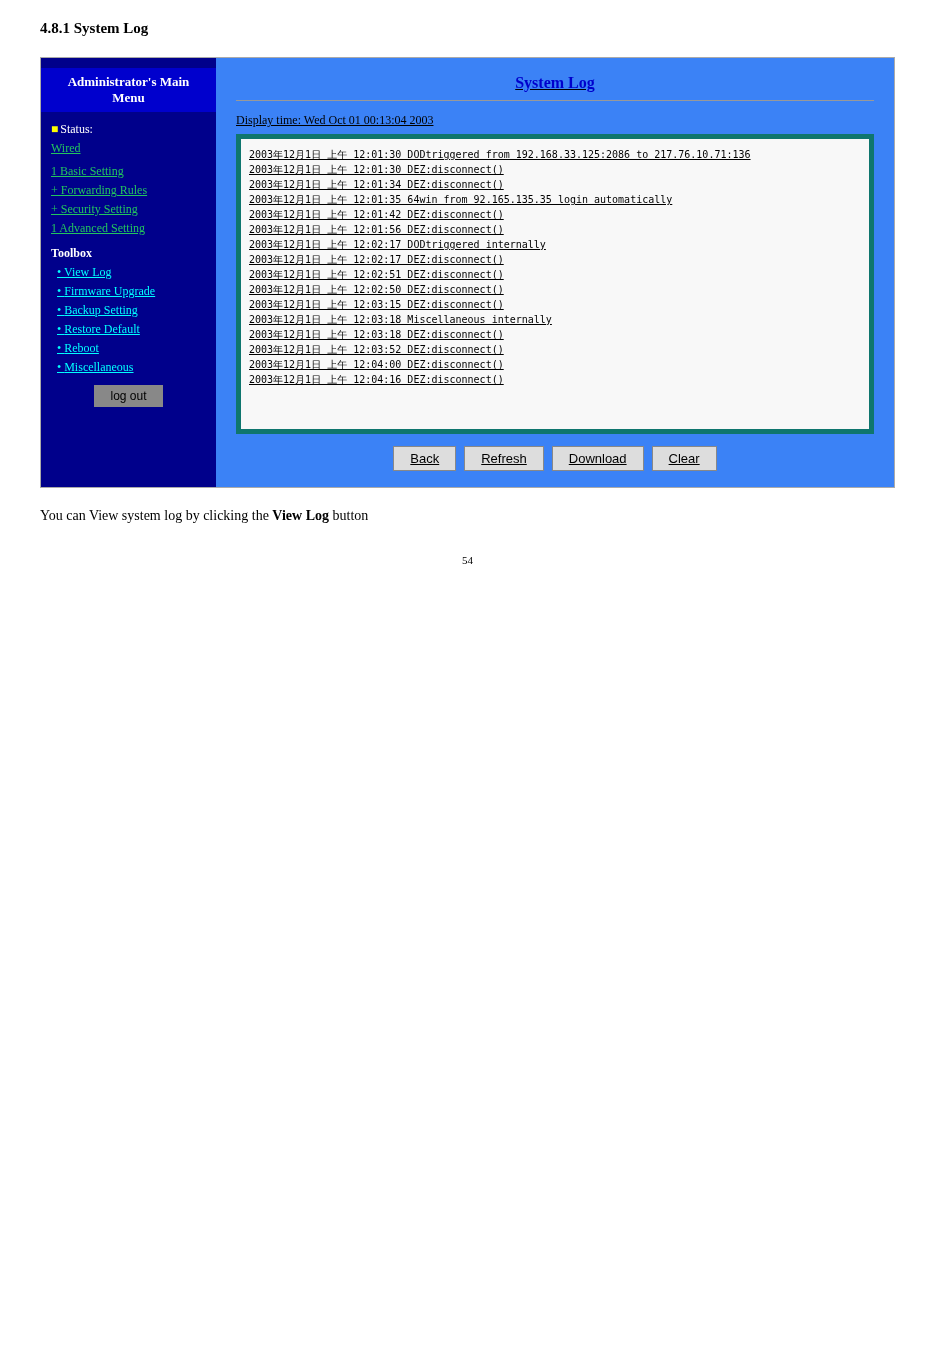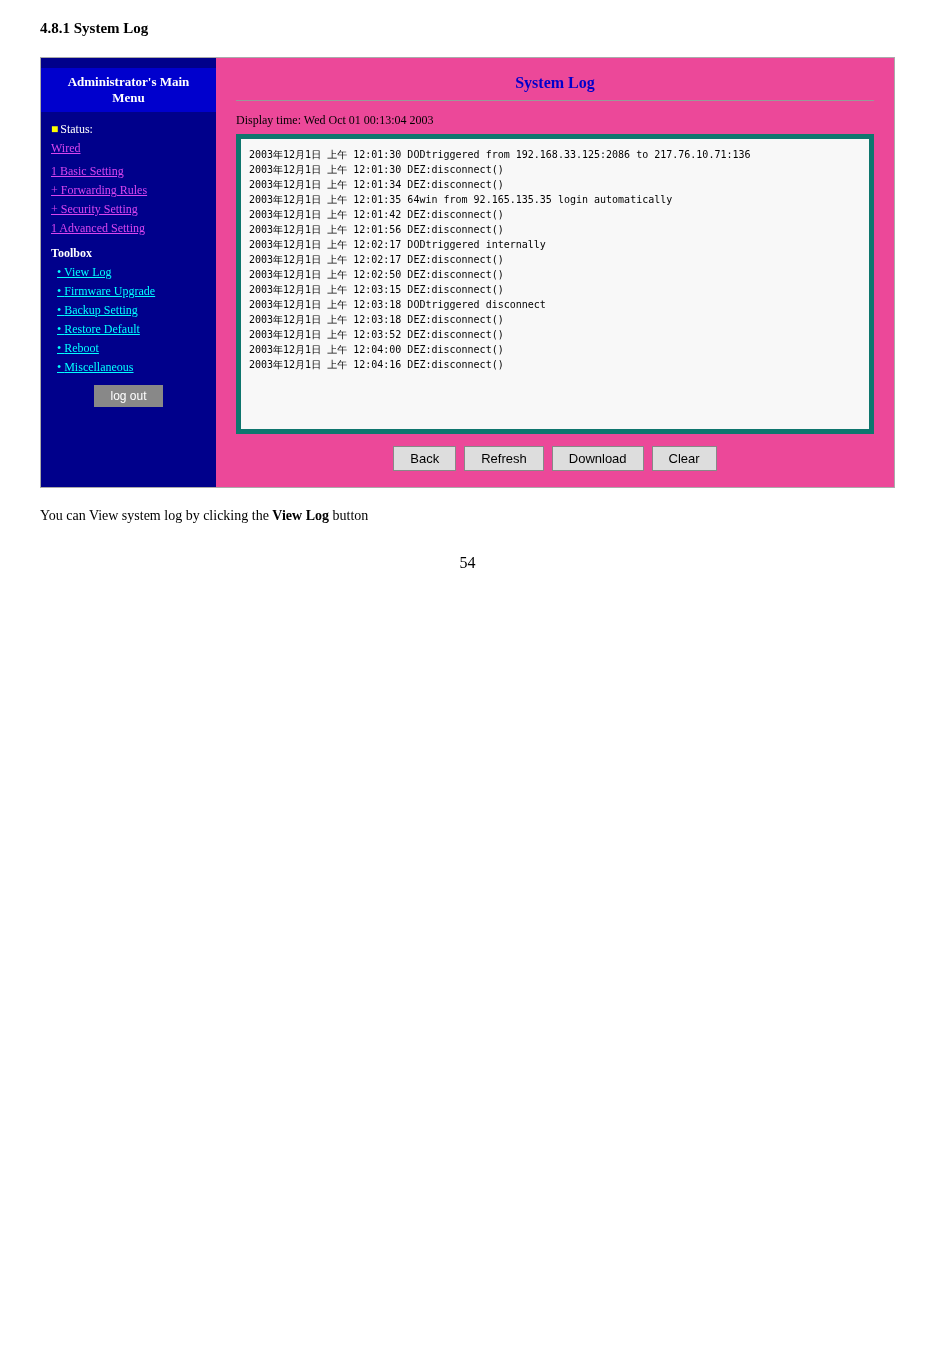--- a/index.html
+++ b/index.html
@@ -47,21 +47,21 @@
 
     .sidebar-section {
       padding: 2px 10px;
       font-size: 12px;
       color: #fff;
     }
 
     .sidebar-item {
       padding: 2px 10px;
       font-size: 12px;
-      color: #d946ef;
+      color: #22c55e;
       cursor: pointer;
       text-decoration: underline;
     }
 
     .sidebar-bullet {
       padding: 2px 6px;
       font-size: 12px;
       color: #00ffff;
       cursor: pointer;
       text-decoration: underline;
@@ -75,32 +75,33 @@
     }
 
     .sidebar-divider {
       height: 4px;
     }
 
     .logout-btn {
       display: block;
       margin: 8px auto;
       background: #888;
-      color: #ffffff;
+      color: #000000;
       border: none;
       padding: 4px 16px;
       font-size: 12px;
       cursor: pointer;
     }
 
     
     .main-content {
       flex: 1;
       padding: 16px 20px;
-      background: #ec4899;
+      background: #3b82f6;
+      text-decoration: underline;
     }
 
     .content-title {
       text-align: center;
       font-size: 16px;
       font-weight: bold;
       color: #0000cc;
       border-bottom: 1px solid #999;
       padding-bottom: 8px;
       margin-bottom: 12px;
@@ -152,21 +153,21 @@
       color: #000;
     }
 
     .description-text strong {
       font-weight: bold;
     }
 
     .page-footer {
       text-align: center;
       margin-top: 30px;
-      font-size: 16px;
+      font-size: 11px;
       color: #000;
     }
 
     .status-dot {
       color: #ffff00;
       margin-right: 2px;
     }
   </style>
 </head>
 <body>
@@ -216,23 +217,24 @@
 
     <div class="log-box" id="log-box">
         <div class="log-line">2003年12月1日 上午 12:01:30 DODtriggered from 192.168.33.125:2086 to 217.76.10.71:136</div>
         <div class="log-line">2003年12月1日 上午 12:01:30 DEZ:disconnect()</div>
         <div class="log-line">2003年12月1日 上午 12:01:34 DEZ:disconnect()</div>
         <div class="log-line">2003年12月1日 上午 12:01:35 64win from 92.165.135.35 login automatically</div>
         <div class="log-line">2003年12月1日 上午 12:01:42 DEZ:disconnect()</div>
         <div class="log-line">2003年12月1日 上午 12:01:56 DEZ:disconnect()</div>
         <div class="log-line">2003年12月1日 上午 12:02:17 DODtriggered internally</div>
         <div class="log-line">2003年12月1日 上午 12:02:17 DEZ:disconnect()</div>
+        <div class="log-line">2003年12月1日 上午 12:02:51 DEZ:disconnect()</div>
         <div class="log-line">2003年12月1日 上午 12:02:50 DEZ:disconnect()</div>
         <div class="log-line">2003年12月1日 上午 12:03:15 DEZ:disconnect()</div>
-        <div class="log-line">2003年12月1日 上午 12:03:18 DODtriggered disconnect</div>
+        <div class="log-line">2003年12月1日 上午 12:03:18 Miscellaneous internally</div>
         <div class="log-line">2003年12月1日 上午 12:03:18 DEZ:disconnect()</div>
         <div class="log-line">2003年12月1日 上午 12:03:52 DEZ:disconnect()</div>
         <div class="log-line">2003年12月1日 上午 12:04:00 DEZ:disconnect()</div>
         <div class="log-line">2003年12月1日 上午 12:04:16 DEZ:disconnect()</div>
       </div>
 
     <div class="button-row">
       <button class="action-btn">Back</button>
       <button class="action-btn">Refresh</button>
       <button class="action-btn">Download</button>

